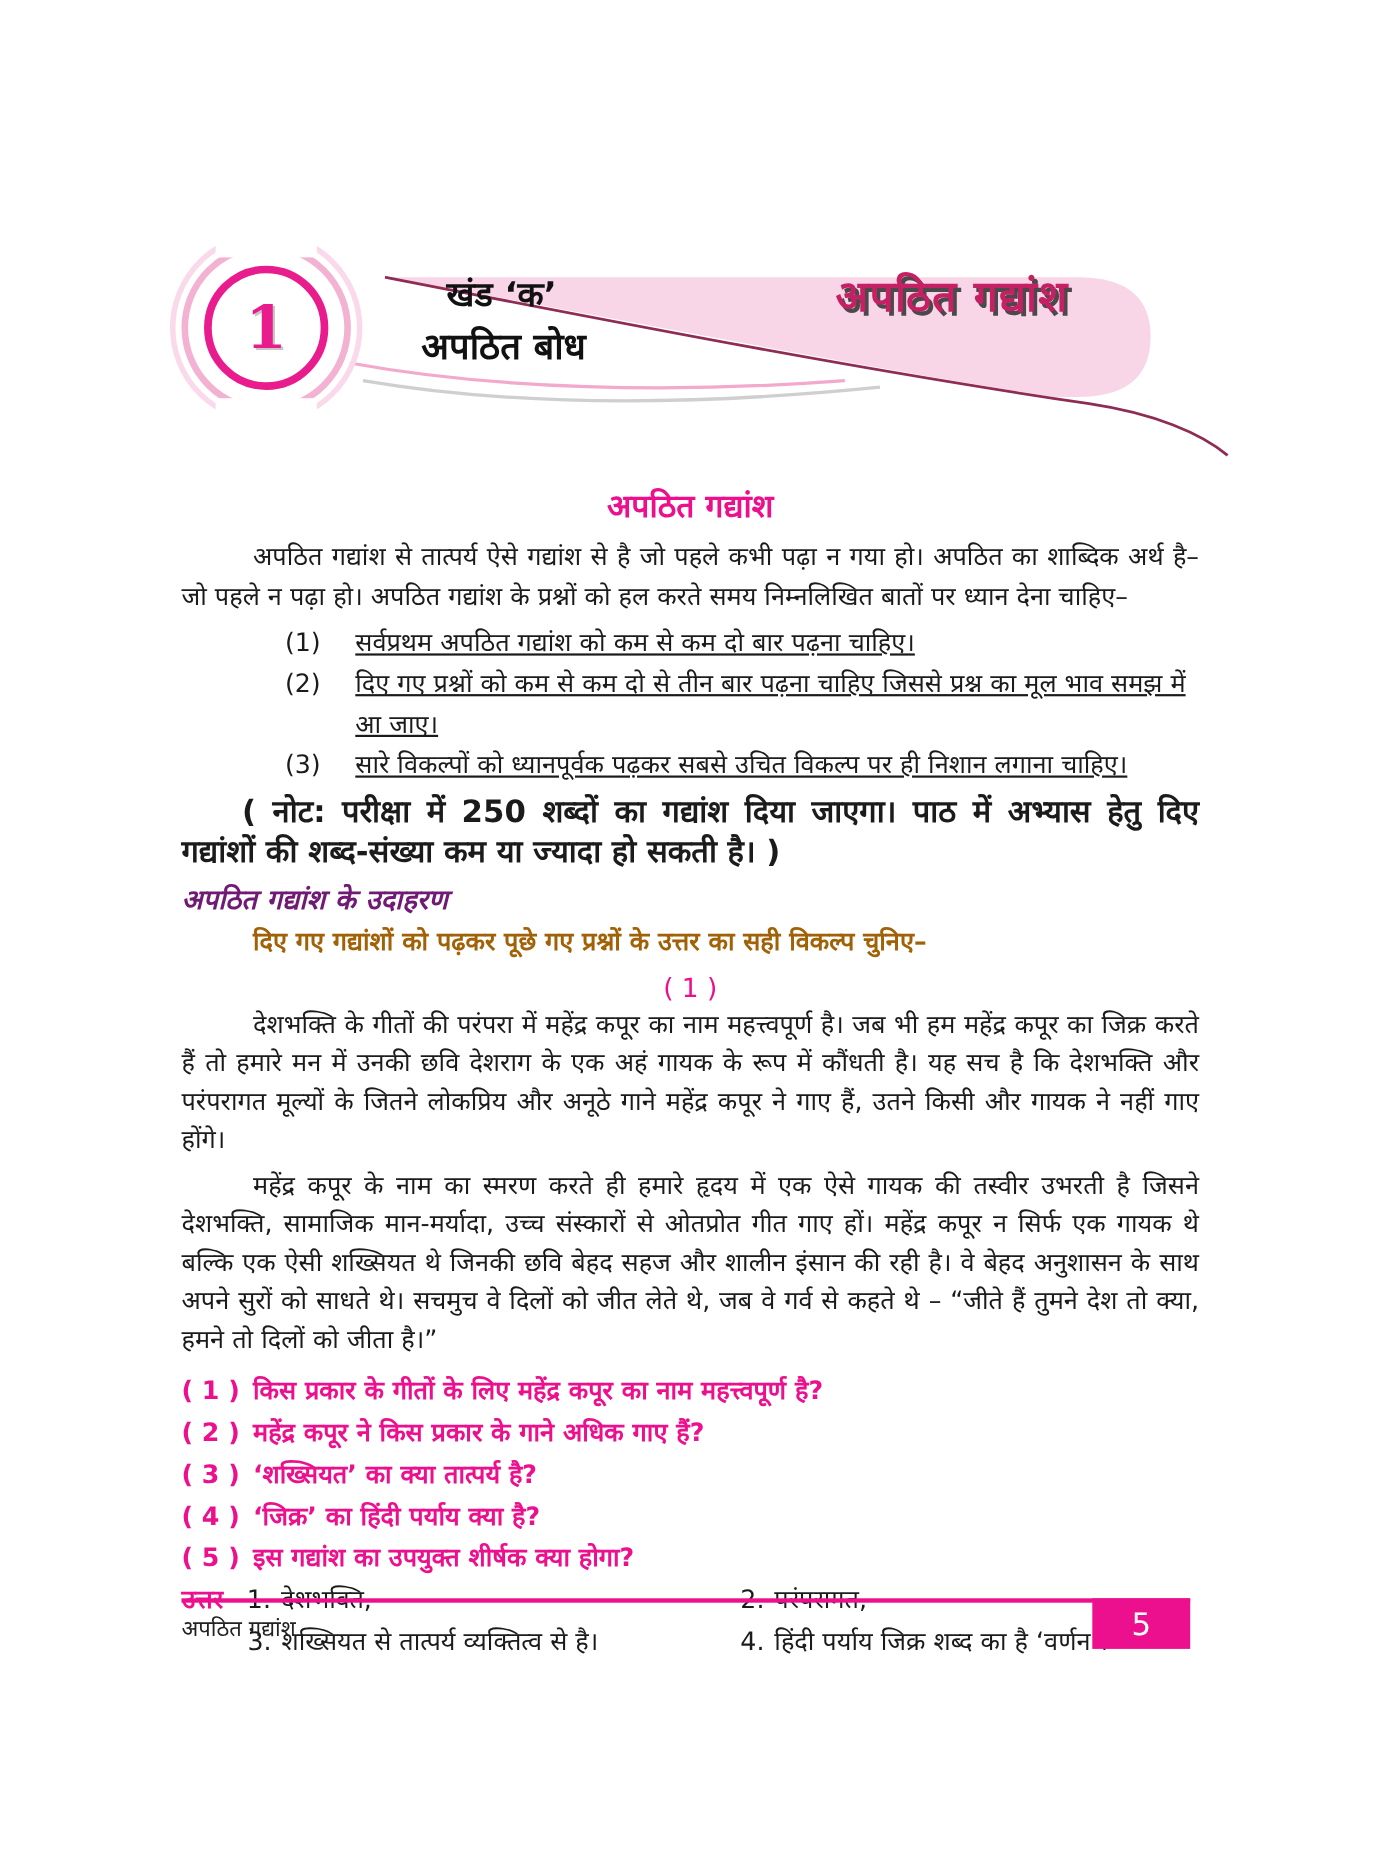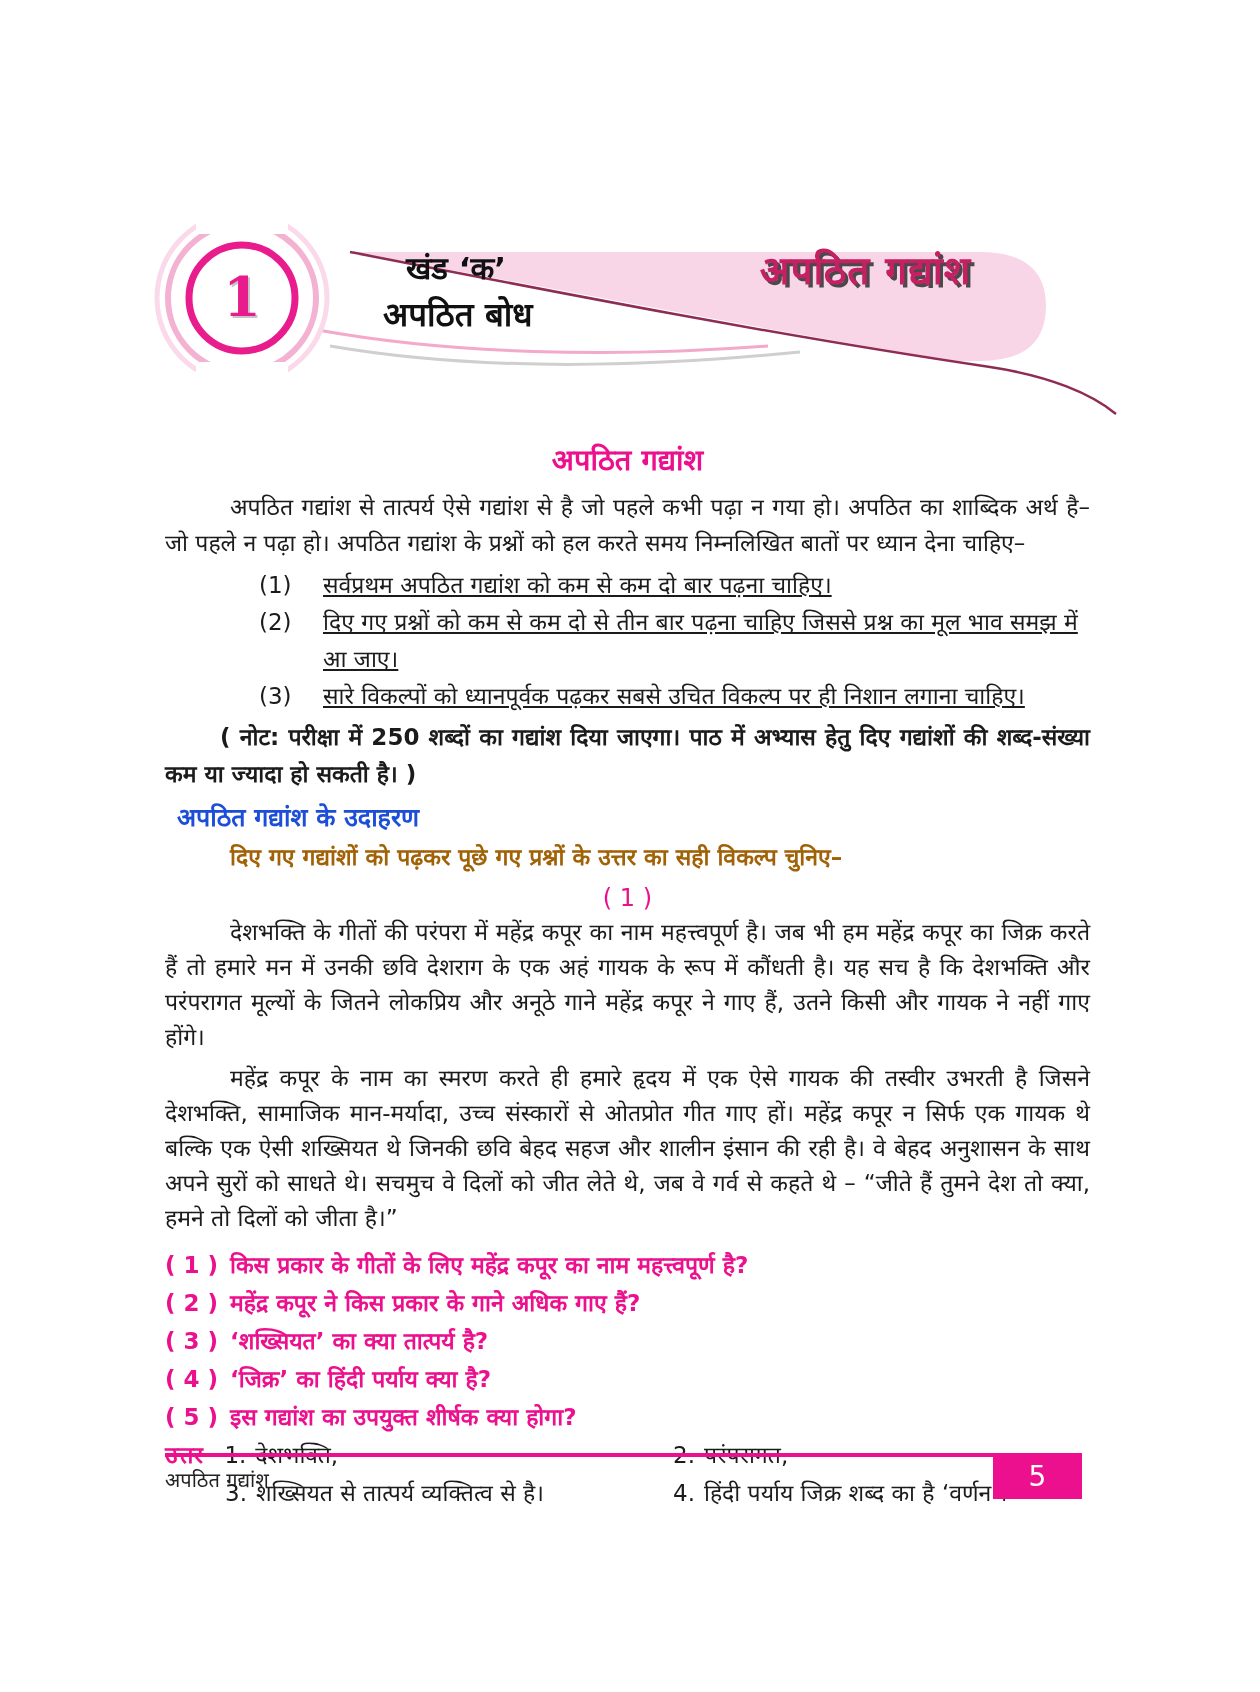--- a/index.html
+++ b/index.html
@@ -22,22 +22,22 @@
     text-shadow:3px 3px 0 #4a4a4a;letter-spacing:1px;
   }
   
   .content{position:absolute;top:443px;left:165px;width:925px;font-size:23px;line-height:36px;}
   .page-title{margin:0 0 12px;text-align:center;font-size:29px;line-height:34px;font-weight:bold;color:#EC108E;}
   .intro{margin:0;text-align:justify;text-indent:65px;}
   .points{margin:6px 0 0;}
   .point-row{display:flex;line-height:37px;}
   .point-num{flex:none;width:64px;margin-left:94px;}
   .point-text{flex:1;text-decoration:underline;}
-  .note{margin:4px 0 0;font-weight:bold;text-align:justify;text-indent:55px;line-height:37px;font-size:23px;}
-  .examples-heading{margin:8px 12px 0;font-size:25px;line-height:34px;font-weight:bold;color:#1d4ed8;}
+  .note{margin:4px 0 0;font-weight:bold;text-align:justify;text-indent:55px;line-height:37px;font-size:28px;}
+  .examples-heading{margin:8px 0 0;font-size:25px;line-height:34px;font-weight:bold;color:#701a75;font-style:italic;}
   .instruction{margin:4px 0 0;font-weight:bold;color:#a16207;text-indent:65px;line-height:36px;}
   .passage-number{margin:8px 0 0;text-align:center;color:#EC108E;font-size:24px;line-height:30px;}
   .passage{margin:2px 0 0;text-align:justify;text-indent:65px;line-height:35px;}
   .passage.second{margin-top:6px;}
   .questions{margin:10px 0 0;}
   .q-row{display:flex;line-height:38px;font-weight:bold;color:#EC108E;}
   .q-num{flex:none;width:65px;}
   .q-text{flex:1;}
   .answers{margin:0;}
   .ans-grid{display:grid;grid-template-columns:470px 1fr;line-height:38px;gap:38px;}

